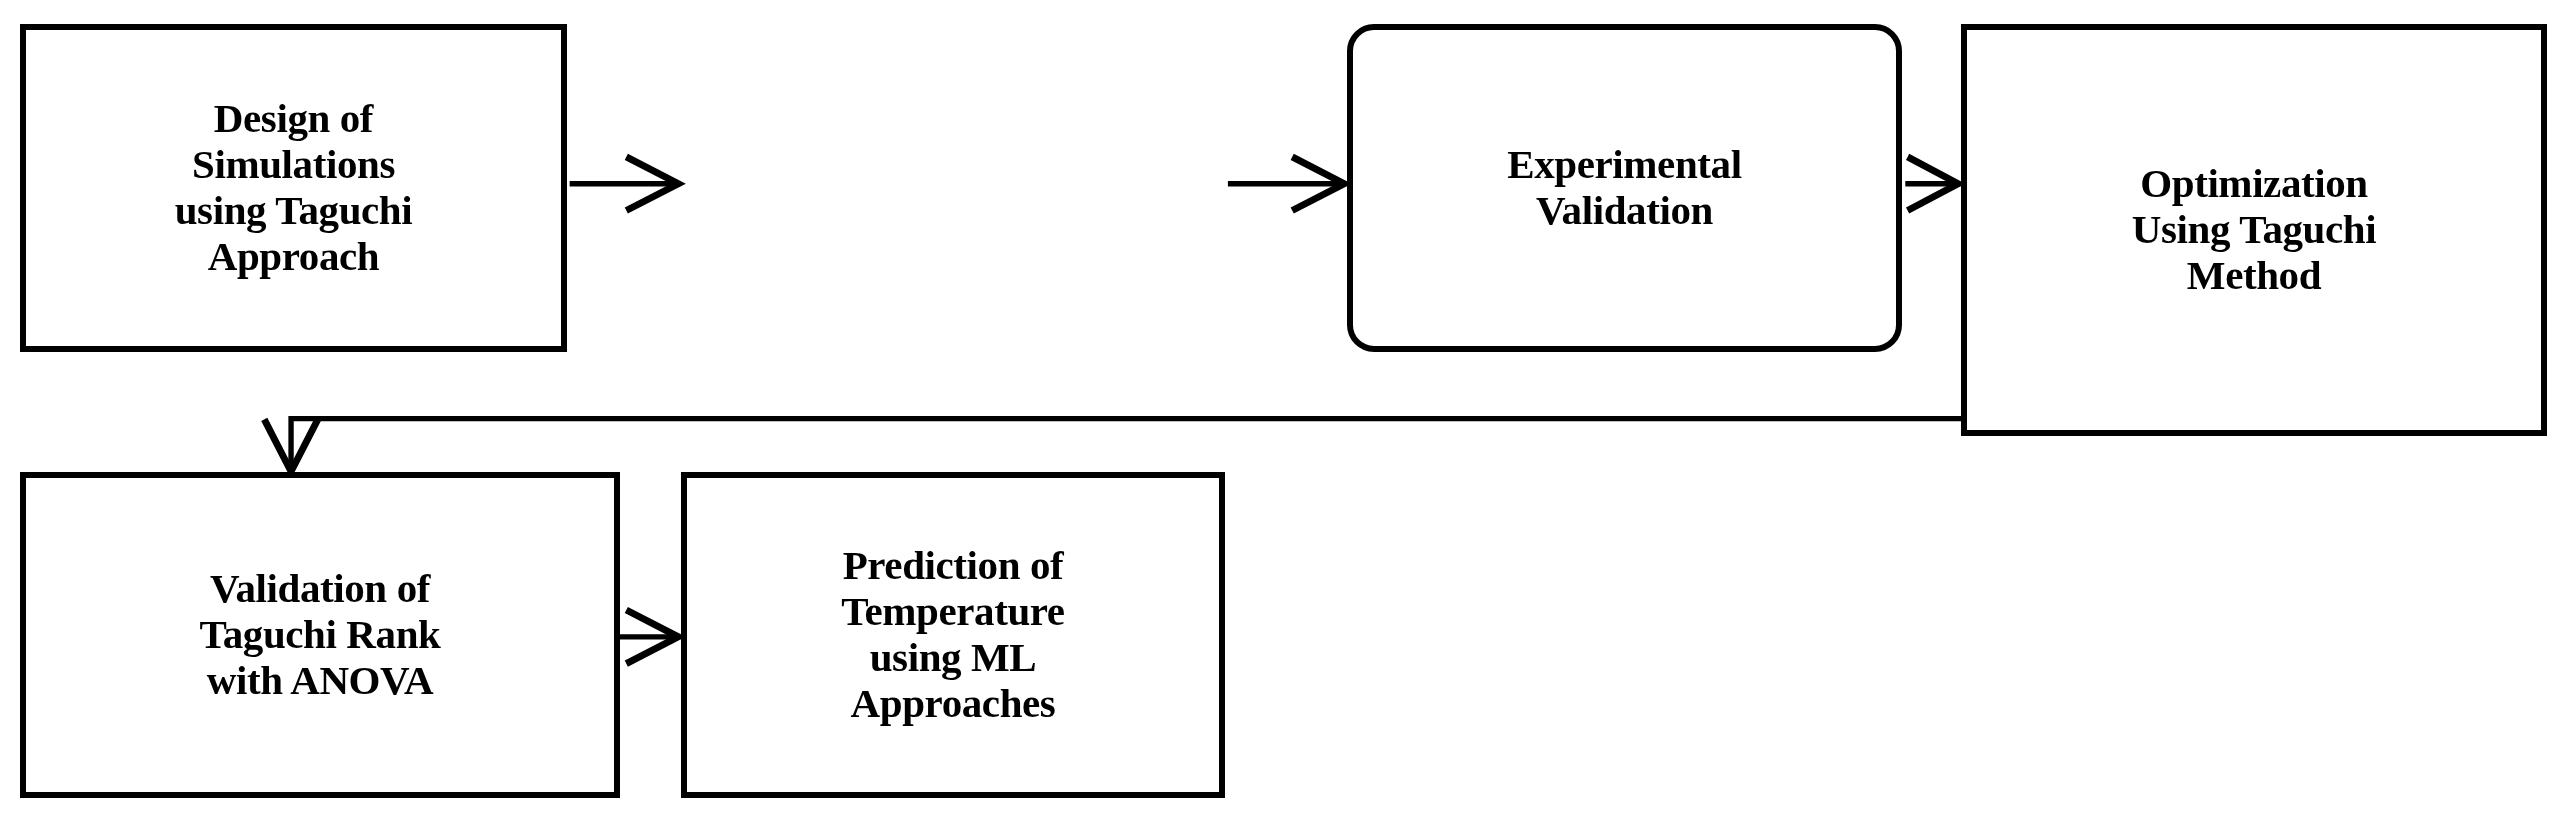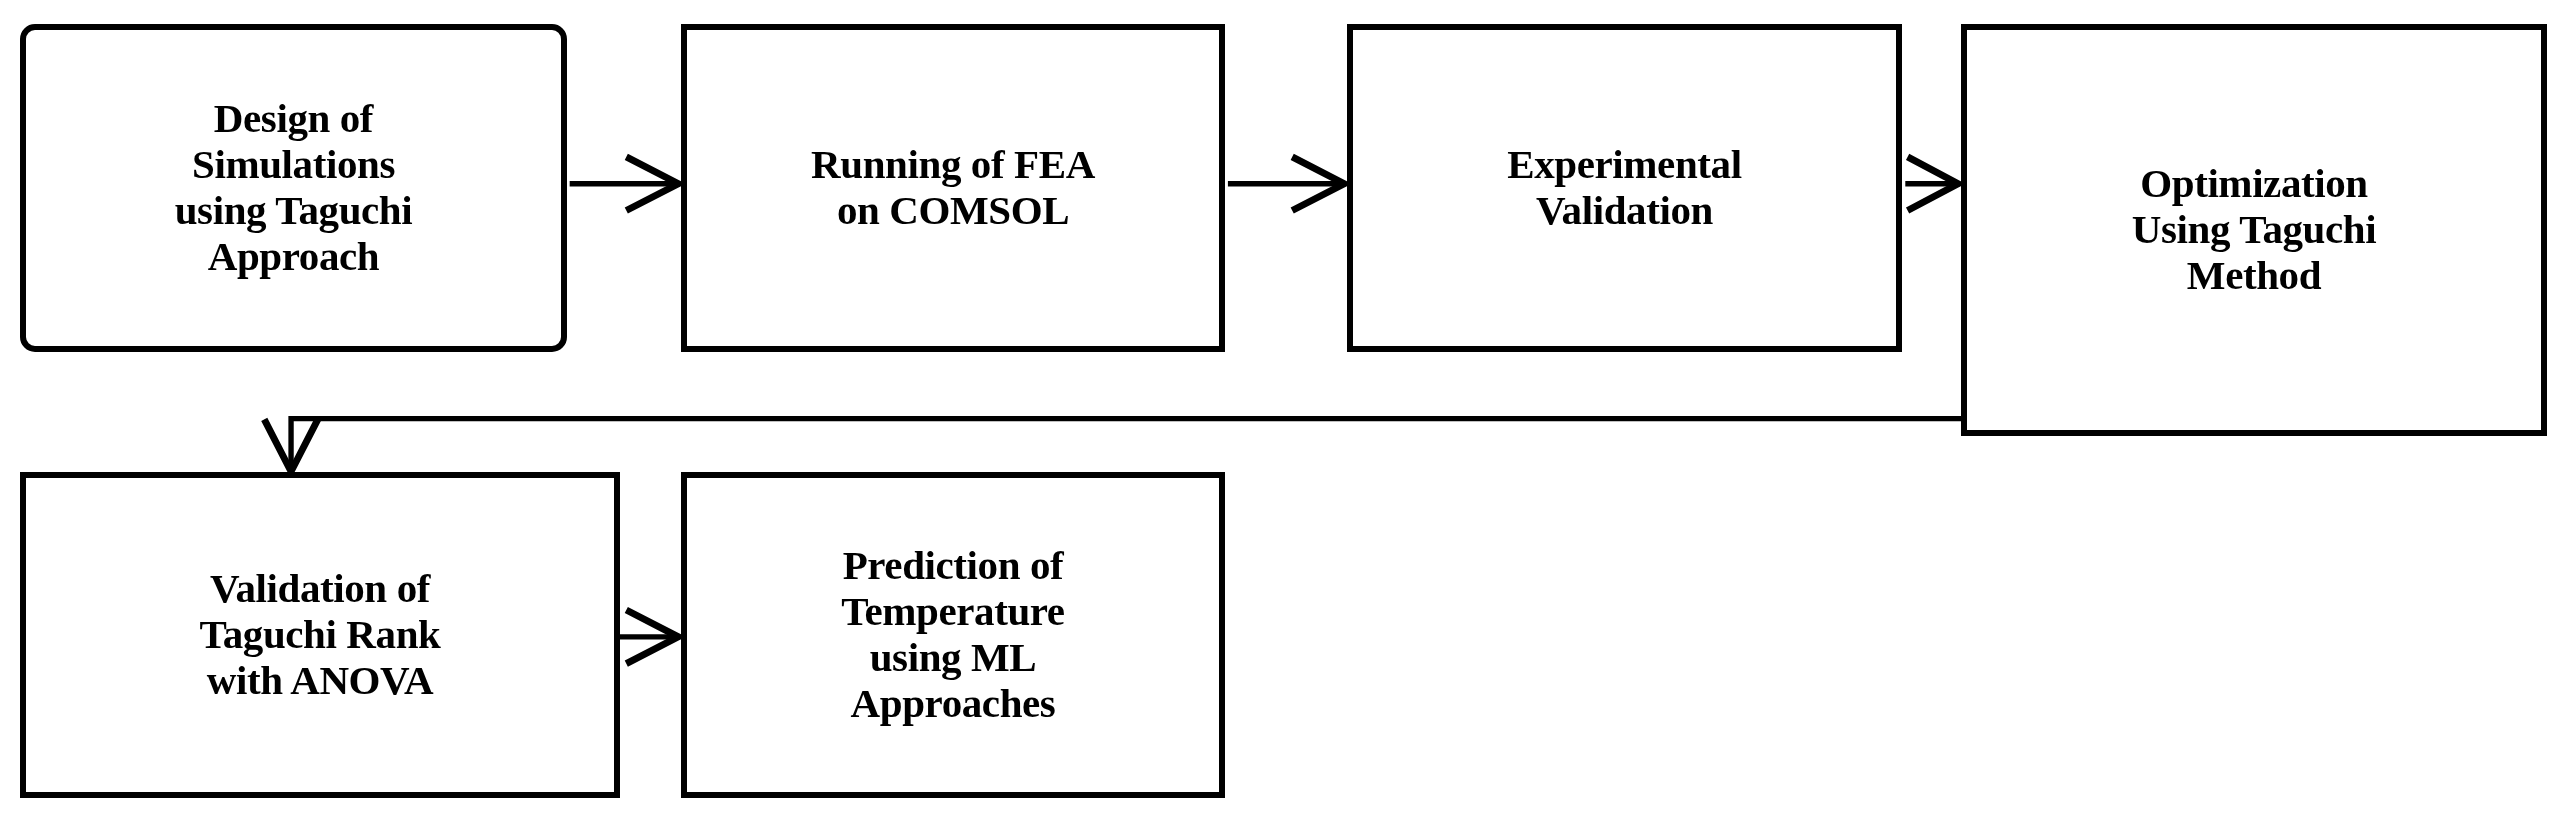--- a/index.html
+++ b/index.html
@@ -82,33 +82,29 @@
       <path class="edge-line" d="M 3208 460 L 3208 547 L 380 547 L 380 615"></path>
       <path class="edge-head" d="M 345 548 L 380 616 L 415 548"></path>
     </g>
 
     <g>
       <path class="edge-line" d="M 744 832 L 888 832"></path>
       <path class="edge-head" d="M 818 797 L 886 832 L 818 867"></path>
     </g>
   </svg>
 
-  <div class="node" style="left:20px; top:24px; width:547px; height:328px;border-radius:15px;">
+  <div class="node" style="left:20px; top:24px; width:547px; height:328px;">
     <span class="node-label">Design of
 Simulations
 using Taguchi
 Approach</span>
   </div>
 
-  <div class="node" style="left:681px; top:24px; width:544px; height:328px;">
-    <span class="node-label">Running of FEA
-on COMSOL</span>
-  </div>
 
-  <div class="node" style="left:1347px; top:24px; width:555px; height:328px;">
+  <div class="node" style="left:1347px; top:24px; width:555px; height:328px;border-radius:27px;">
     <span class="node-label">Experimental
 Validation</span>
   </div>
 
   <div class="node" style="left:1961px; top:24px; width:586px; height:412px;">
     <span class="node-label">Optimization
 Using Taguchi
 Method</span>
   </div>
 

